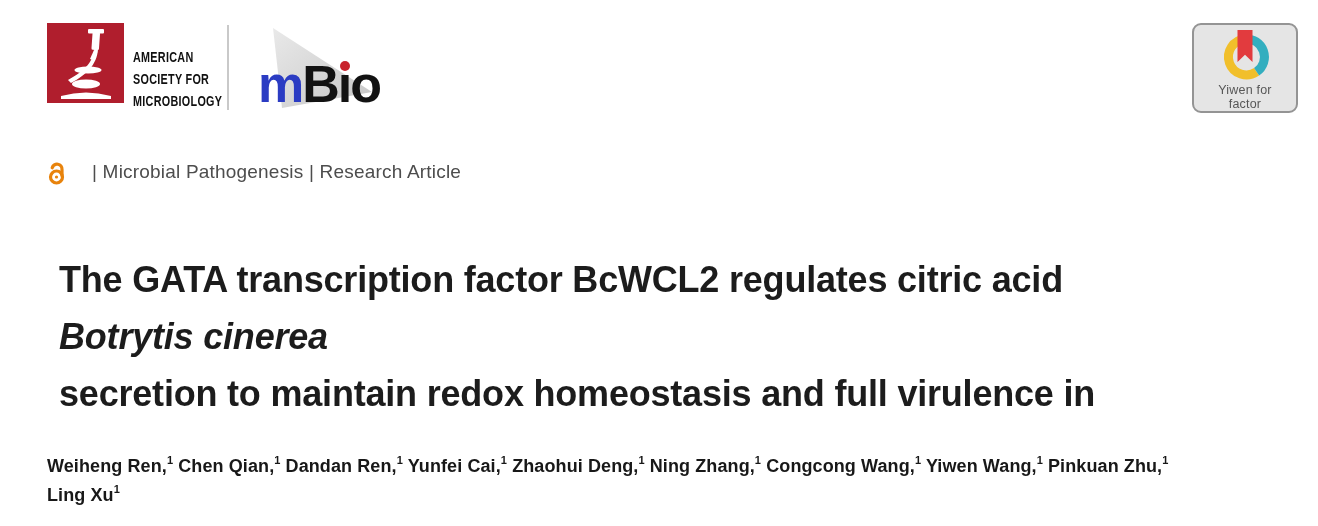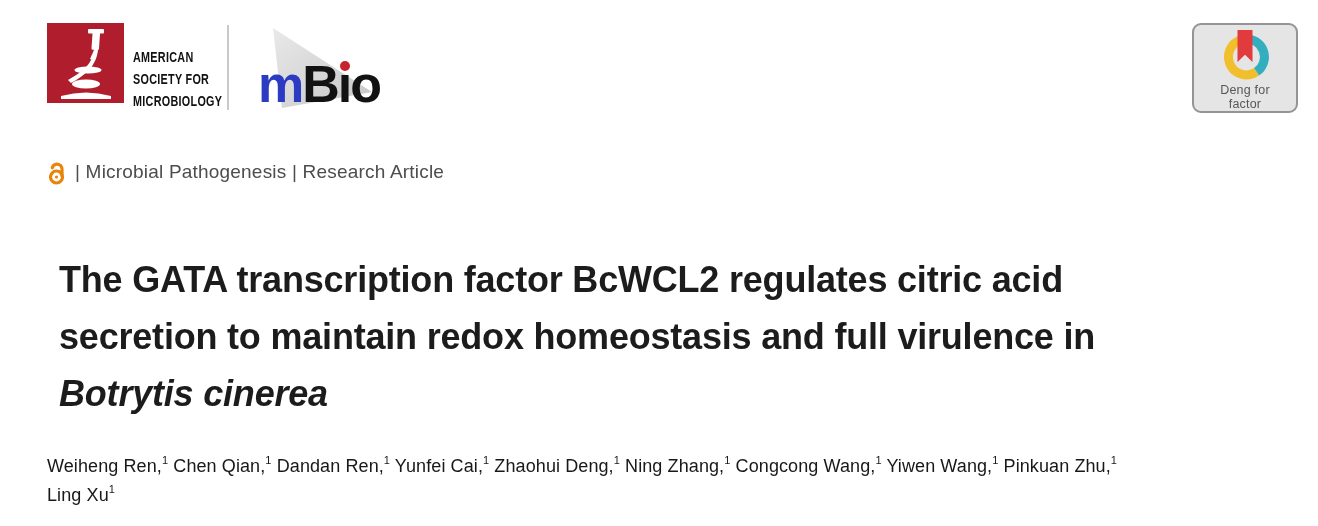--- a/index.html
+++ b/index.html
@@ -45,36 +45,36 @@
     text-align:center;cursor:pointer;
   }
   .crossmark svg{display:block;margin:3px auto 0;}
   .cm-label{
     font-size:12.5px;line-height:14px;color:var(--badge-text,#575757);
     letter-spacing:.2px;
   }
   
   .section-line{
     position:absolute;left:46px;top:156px;height:32px;
-    display:flex;align-items:center;gap:8px;
+    display:flex;align-items:center;gap:25px;
     font-size:19px;color:var(--category-text,#4D4D4D);letter-spacing:.2px;
   }
   .section-line svg{display:block;}
   
   .title{
     position:absolute;left:47px;top:239px;margin:12px;
     font-size:36px;line-height:57px;font-weight:bold;
     color:var(--title-text,#1C1C1C);letter-spacing:-.2px;white-space:nowrap;
   }
   .title .t-line{display:block;}
   .title .italic{font-style:italic;}
   
   .authors{
     position:absolute;left:47px;top:452px;width:1250px;
-    font-size:18px;line-height:29px;font-weight:normal;
+    font-size:18px;line-height:29px;font-weight:bold;
     color:var(--author-text,#181818);letter-spacing:.1px;
   }
   .authors sup{font-size:11px;line-height:0;position:relative;top:-1px;}
   .author{white-space:nowrap;}
 </style>
 </head>
 <body>
 
 <div>
 
@@ -113,35 +113,35 @@
     <div class="mbio-text"><span class="m">m</span><span>B</span><span class="i-wrap"><span>ı</span><span class="i-dot"></span></span><span>o</span></div>
   </div>
 
   <div class="crossmark">
     <svg width="56" height="55" viewBox="0 0 56 55">
       <path d="M28,11 A18,18 0 1 0 39.6,43.8" fill="none" stroke="var(--cm-yellow,#F1BF2B)" stroke-width="9"></path>
       <path d="M28,11 A18,18 0 0 1 39.6,43.8" fill="none" stroke="var(--cm-teal,#33AEBF)" stroke-width="9"></path>
       <path d="M20.5,2 H35.5 V34 L28,26.8 L20.5,34 Z" fill="var(--cm-red,#E23B3E)"></path>
     </svg>
     <div class="cm-label">
-      <span>Deng for</span><br>
+      <span>Yiwen for</span><br>
       <span>factor</span>
     </div>
   </div>
 
   <div class="section-line">
     <svg width="21" height="27" viewBox="0 0 21 27">
       <circle cx="10.5" cy="18" r="6" fill="none" stroke="var(--oa-orange,#E8830C)" stroke-width="3.2"></circle>
       <path d="M16,16.5 L16,10.5 A5,5 0 0 0 6.2,8.8" fill="none" stroke="var(--oa-orange,#E8830C)" stroke-width="3.2" stroke-linecap="round"></path>
       <circle cx="10.5" cy="18" r="1.6" fill="var(--oa-orange,#E8830C)"></circle>
     </svg>
     <span>| Microbial Pathogenesis | Research Article</span>
   </div>
 
   <h1 class="title">
     <span class="t-line">The GATA transcription factor BcWCL2 regulates citric acid</span>
+    <span class="t-line italic">Botrytis cinerea</span>
     <span class="t-line">secretion to maintain redox homeostasis and full virulence in</span>
-    <span class="t-line italic">Botrytis cinerea</span>
   </h1>
 
   <div class="authors"><span class="author">Weiheng Ren,<sup>1</sup></span> <span class="author">Chen Qian,<sup>1</sup></span> <span class="author">Dandan Ren,<sup>1</sup></span> <span class="author">Yunfei Cai,<sup>1</sup></span> <span class="author">Zhaohui Deng,<sup>1</sup></span> <span class="author">Ning Zhang,<sup>1</sup></span> <span class="author">Congcong Wang,<sup>1</sup></span> <span class="author">Yiwen Wang,<sup>1</sup></span> <span class="author">Pinkuan Zhu,<sup>1</sup></span> <br><span class="author">Ling Xu<sup>1</sup></span> </div>
 
 </div>
 
 </body></html>

